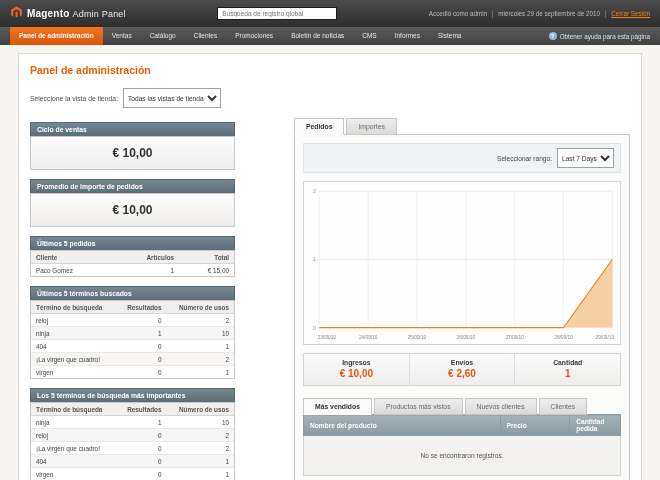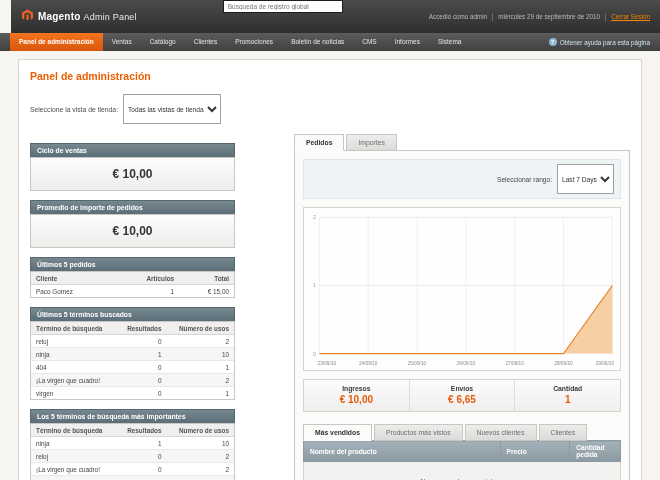--- a/index.html
+++ b/index.html
@@ -6,23 +6,23 @@
   html,body { margin:0; padding:0; }
   body {
     width:660px; height:480px; overflow:hidden;
     background:#f7f5f2;
     font-family:"Liberation Sans", sans-serif;
     color:#333;
   }
 
   
   .topbar {
-    height:33px; padding:0 10px;
+    height:27px; padding:0 10px;
     background:linear-gradient(#4b4b4b,#2e2e2e);
-    display:flex; margin-left:11px;
+    display:flex; align-items:center;
   }
   .logo { display:flex; align-items:center; gap:4px; flex:none; }
   .logo-text { color:#fff; font-size:10px; font-weight:bold; letter-spacing:.2px; }
   .logo-suffix { color:#e9e9e9; font-size:9px; font-weight:normal; margin-left:3px; }
   .top-center { flex:1; display:flex; justify-content:center; }
   .global-search {
     width:120px; height:13px; font-size:6.5px; padding:0 4px;
     border:1px solid #1d1d1d; background:#fff; color:#444;
   }
   .top-right { flex:none; display:flex; align-items:center; gap:5px; color:#bcbcbc; font-size:6.3px; }
@@ -50,21 +50,21 @@
   }
 
   
   .content {
     margin:8px 18px 0 18px; padding:9px 11px;
     background:#fff; border:1px solid #ddd7d0;
     height:428px; overflow:hidden;
   }
   .page-title { color:#eb5e00; font-size:10.5px; font-weight:bold; margin:1px 0 12px 0; }
   .store-row { display:flex; align-items:center; gap:5px; font-size:6.8px; color:#4d4d4d; margin-bottom:10px; }
-  select { font-size:6.6px; height:30px; border:1px solid #a0a0a0; background:#fff; color:#333; }
+  select { font-size:6.6px; height:20px; border:1px solid #a0a0a0; background:#fff; color:#333; }
 
   .columns { display:flex; gap:23px;align-items:center; }
   .left-col { width:205px; flex:none; display:flex; flex-direction:column; gap:9px; }
   .right-col { flex:1; min-width:0;padding-left:36px; }
 
   
   .panel-head {
     background:linear-gradient(#77888f,#5b6d77);
     border:1px solid #57676f; border-bottom:none;
     color:#fff; font-size:6.8px; font-weight:bold; padding:3px 6px;
@@ -344,21 +344,21 @@
             </svg>
         </div>
 
         <div class="stats-row">
             <div class="stat">
               <div class="stat-label">Ingresos</div>
               <div class="stat-value">€ 10,00</div>
             </div>
             <div class="stat">
               <div class="stat-label">Envíos</div>
-              <div class="stat-value">€ 6,65</div>
+              <div class="stat-value">€ 2,60</div>
             </div>
             <div class="stat">
               <div class="stat-label">Cantidad</div>
               <div class="stat-value">1</div>
             </div>
           </div>
 
         <div class="tabs bottom-tabs">
             <div class="tab active">Más vendidos</div>
             <div class="tab">Productos más vistos</div>

